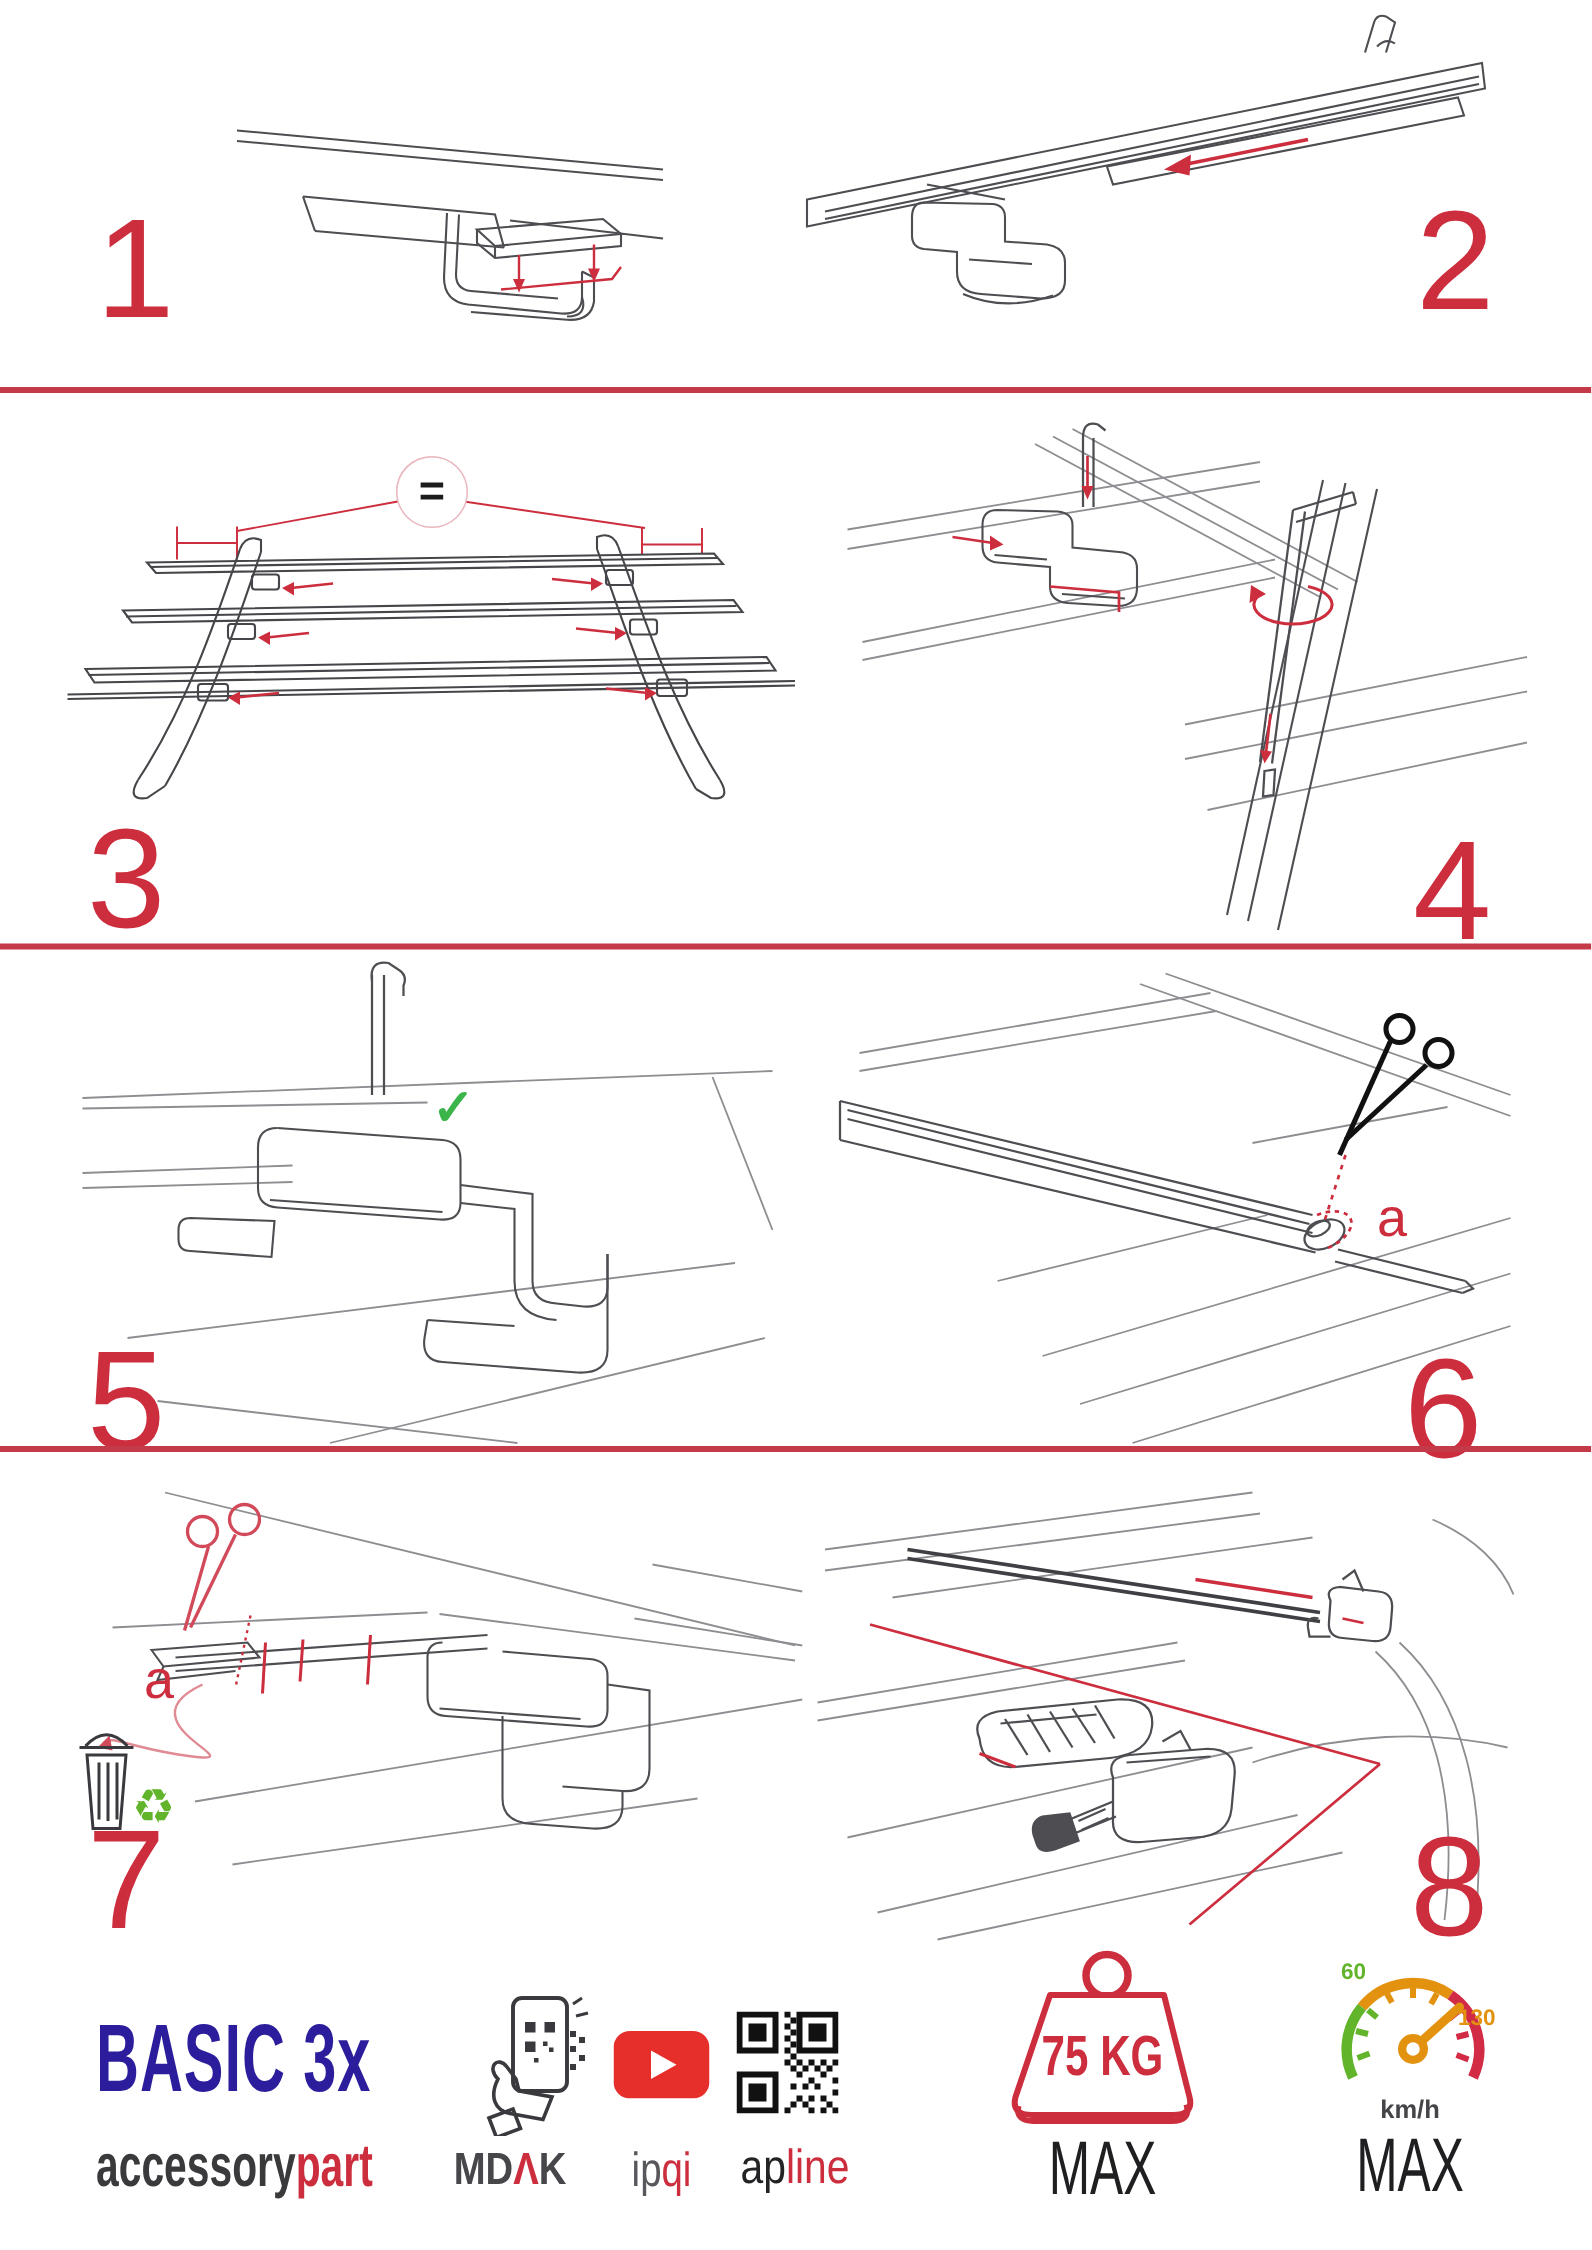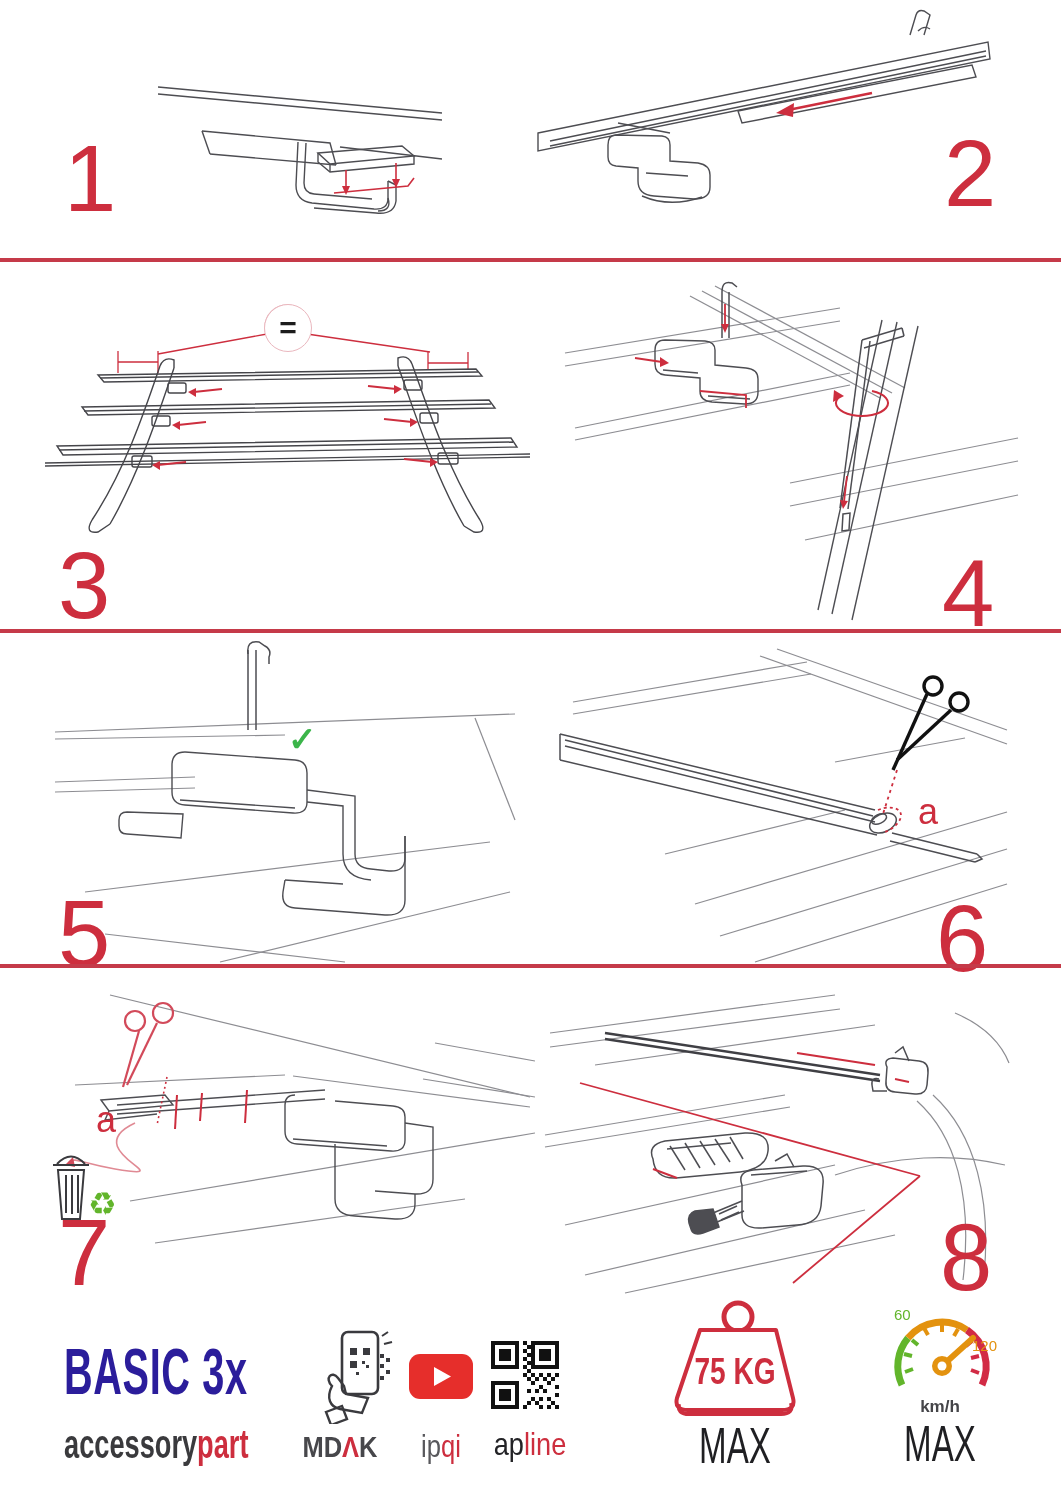--- a/index.html
+++ b/index.html
@@ -20,21 +20,21 @@
         transform-origin:left top;white-space:nowrap;}
   .seg-dark{color:#3a3a3d;} .seg-red{color:#cd2e3e;} .seg-black{color:#232326;}
   .partner{white-space:nowrap;text-align:center;line-height:1;}
   .mdak{font-size:30px;font-weight:700;transform:scale(0.85,1.0);transform-origin:center top;color:#47474b;}
   .ipqi{font-size:32px;font-weight:400;transform:scale(0.8,1.0);transform-origin:center top;color:#58585c;}
   .apline{font-size:32px;font-weight:400;transform:scale(0.85,1.0);transform-origin:center top;color:#232326;}
   .maxlabel{font-size:46px;font-weight:400;color:#1f1f22;line-height:1;text-align:center;
         transform:scale(0.72,1.1);transform-origin:center top;}
   .kg{font-size:36px;font-weight:700;color:#cd2e3e;line-height:1;text-align:center;
         transform:scale(0.78,1.05);transform-origin:center top;white-space:nowrap;}
-  .gtick{font-size:15px;font-weight:400;line-height:1;}
+  .gtick{font-size:15px;font-weight:700;line-height:1;}
   .kmh{font-size:17px;color:#454549;line-height:1;text-align:center;font-weight:bold;}
   svg{display:block;}
 </style>
 </head>
 <body>
 
 <div class="page">
 
   <div class="abs" style="left:150px;top:35px;">
     <svg width="300" height="215" viewBox="0 0 300 215" fill="none">
@@ -486,17 +486,17 @@
         <path d="M92,41 L86,46" stroke="#d22b45"></path>
           <path d="M99,56 L91,58" stroke="#d22b45"></path>
           <path d="M99,73 L91,70" stroke="#d22b45"></path>
       </g>
       <path d="M62,66 L93,38" stroke="#e3920f" stroke-width="6" stroke-linecap="round"></path>
       <circle cx="62" cy="66" r="10" fill="#e3920f"></circle>
       <circle cx="62" cy="66" r="4.5" fill="#ffffff"></circle>
     </svg>
   </div>
   <div class="abs gtick" style="left:894px;top:1307px;color:#62b52b;">60</div>
-  <div class="abs gtick" style="left:972px;top:1338px;color:#e3920f;">120</div>
+  <div class="abs gtick" style="left:972px;top:1338px;color:#e3920f;">130</div>
   <div class="abs kmh" style="left:880px;top:1398px;width:120px;">km/h</div>
   <div class="abs maxlabel" style="left:880px;top:1418px;width:120px;">MAX</div>
 
 </div>
 
 </body></html>

